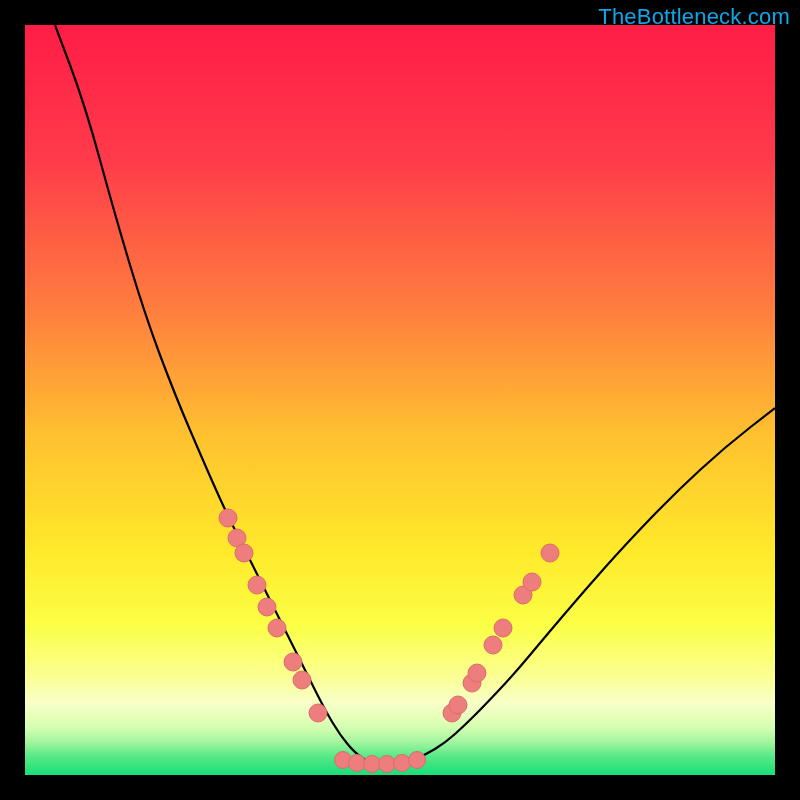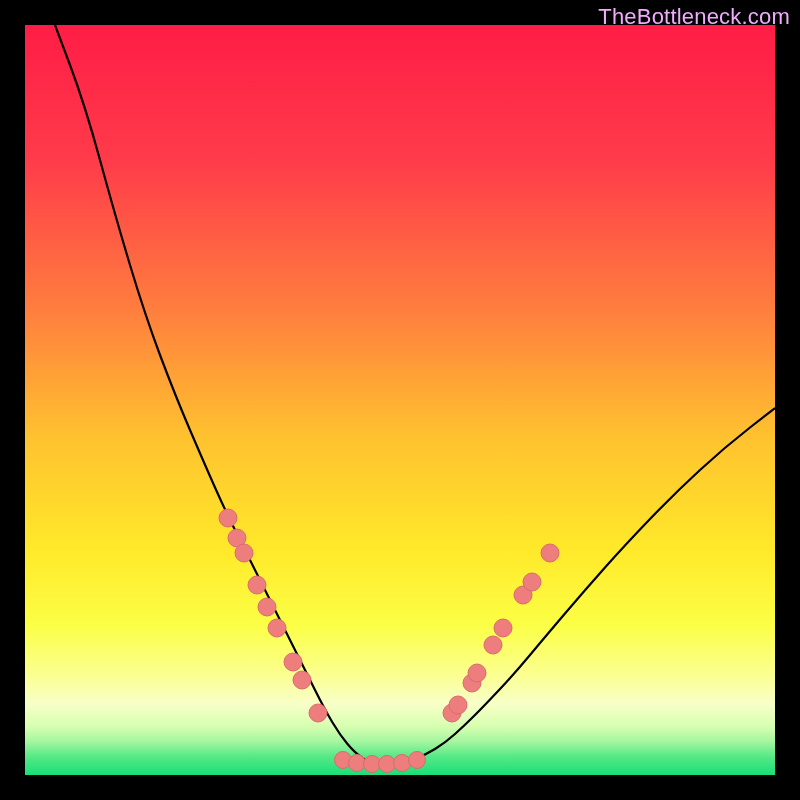--- a/index.html
+++ b/index.html
@@ -31,21 +31,21 @@
     position: absolute;
     left: 0;
     top: 0;
     width: 100%;
     height: 100%;
   }
   .watermark {
     position: absolute;
     top: 4px;
     right: 10px;
-    color: #f0abfc;
+    color: #0ea5e9;
     font-size: 22px;
     font-weight: 500;
     letter-spacing: 0.2px;
     z-index: 10;
   }
   svg.curve {
     position: absolute;
     left: 0;
     top: 0;
     width: 750px;

